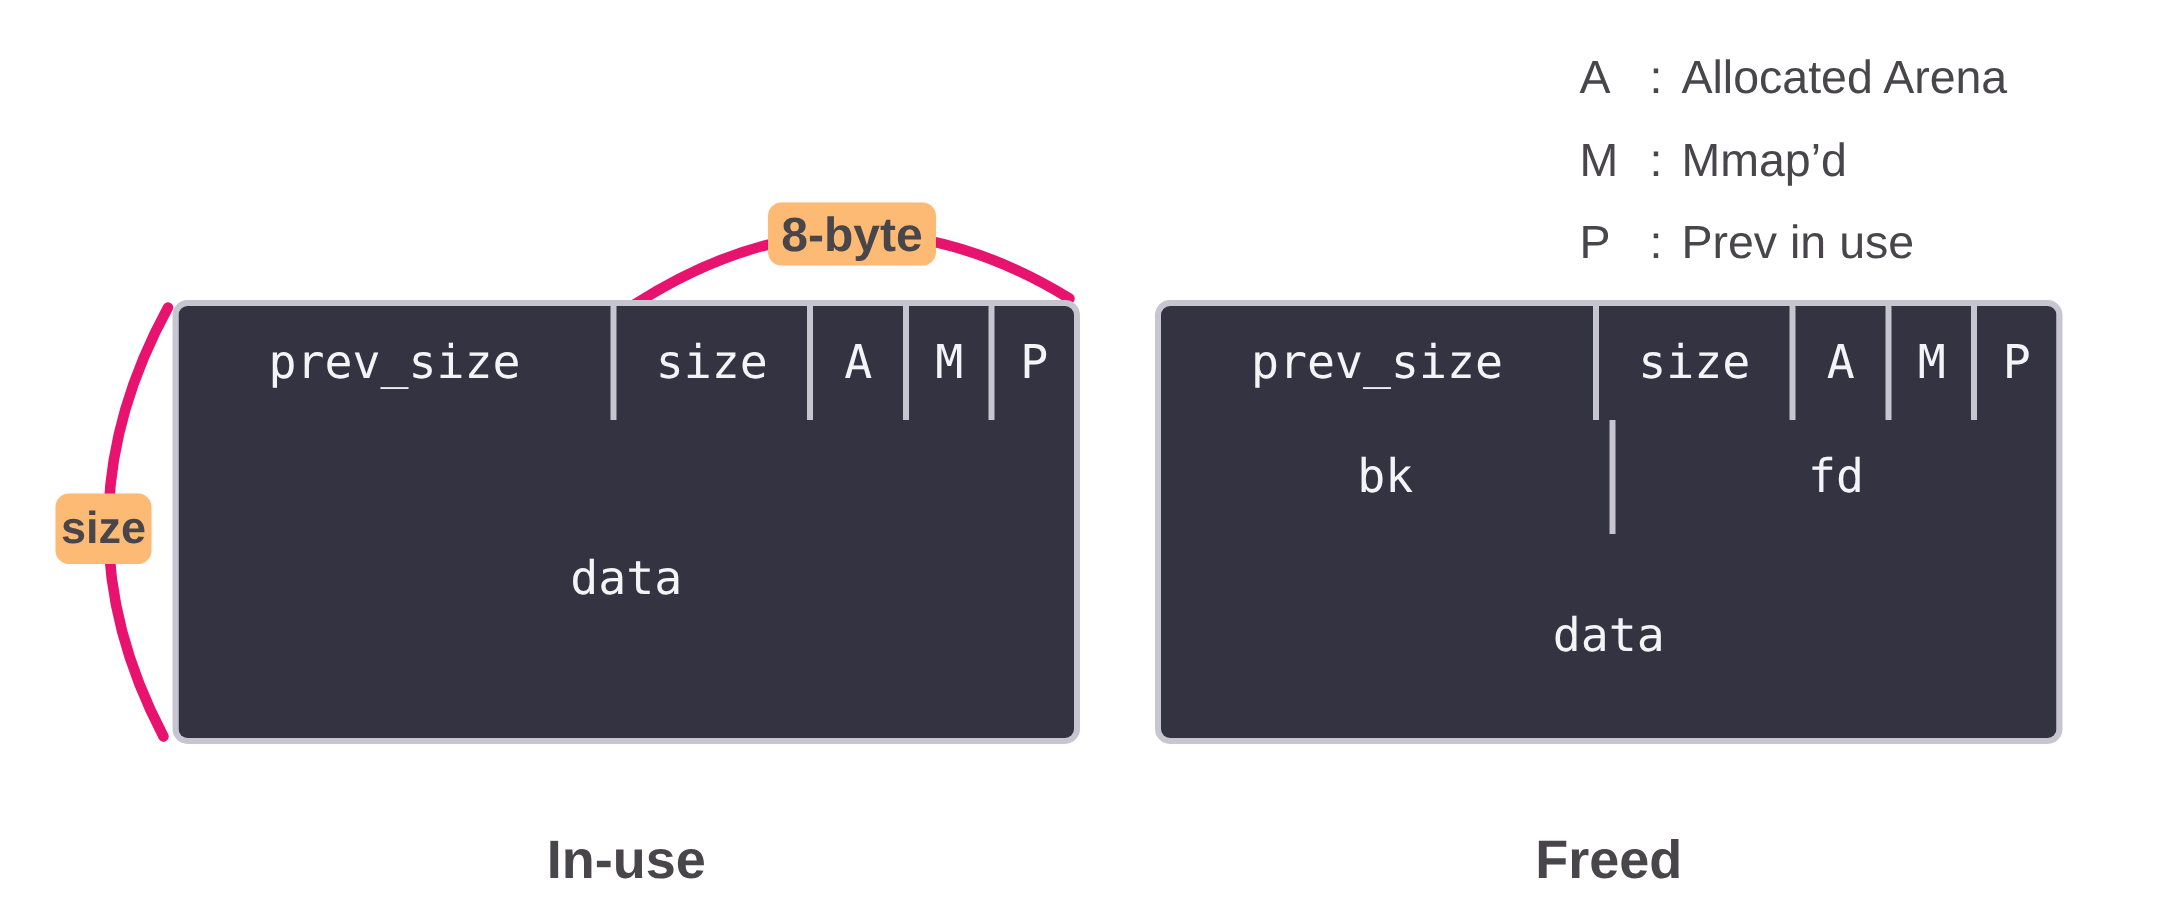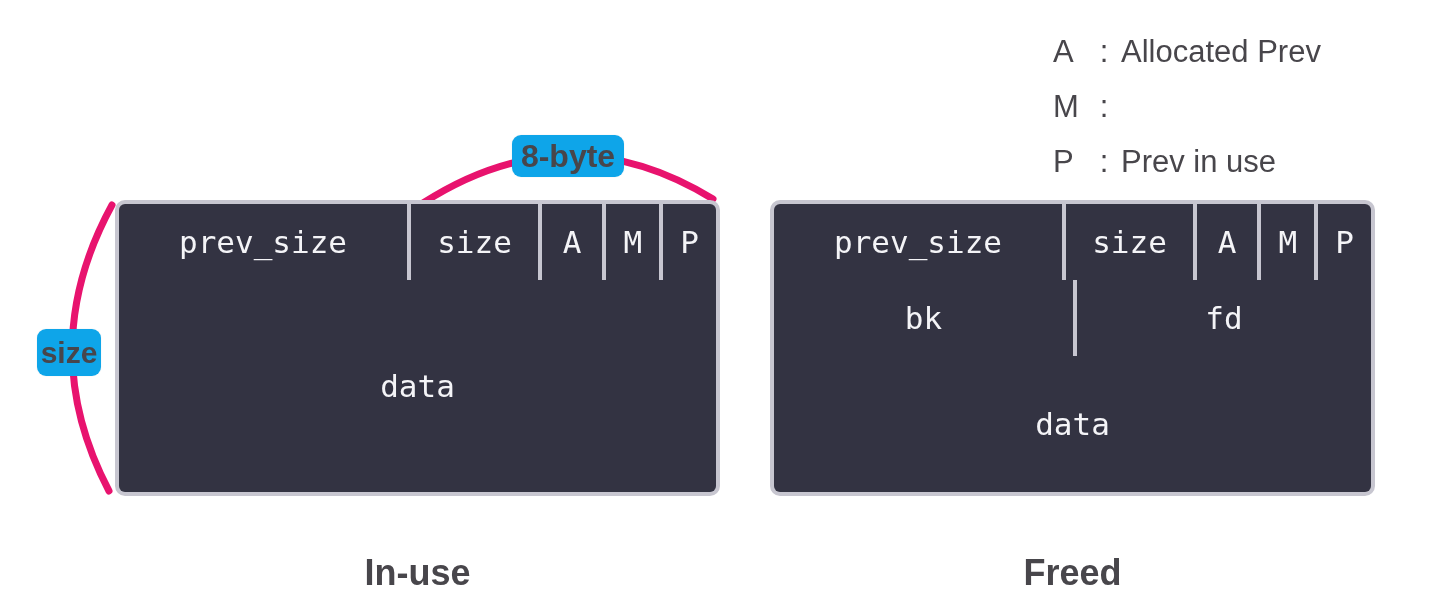--- a/index.html
+++ b/index.html
@@ -13,21 +13,21 @@
   *{margin:0;padding:0;box-sizing:border-box;}
   html,body{width:1440px;height:600px;background:var(--background);overflow:hidden;}
   .stage{position:relative;width:1440px;height:600px;background:var(--background);
          font-family:"Liberation Sans",sans-serif;}
 
   
   .arcs{position:absolute;left:0;top:0;width:1440px;height:600px;pointer-events:none;}
   .arcs path{fill:none;stroke:var(--accent-pink);stroke-width:7;stroke-linecap:round;}
 
   
-  .badge{position:absolute;background:#0ea5e9;border-radius:9px;color:var(--label-text);
+  .badge{position:absolute;background:#fdba74;border-radius:9px;color:var(--label-text);
          font-weight:bold;text-align:center;box-shadow:0 0 0 1px rgba(0,0,0,0.02);}
   .badge.top-brace{left:512px;top:135px;width:112px;height:42px;
          font-size:32px;line-height:42px;}
   .badge.left-brace{left:37px;top:329px;width:64px;height:47px;
          font-size:30px;line-height:47px;}
 
   
   .legend{position:absolute;left:1053px;top:24px;color:var(--label-text);
           font-size:31px;font-weight:500;}
   .legend-row{display:flex;height:55px;align-items:center;}
@@ -65,25 +65,26 @@
     <path d="M 112 205 Q 34 348 109 491"></path>
   </svg>
 
   <div class="badge top-brace">8-byte</div>
   <div class="badge left-brace">size</div>
 
   <div class="legend">
     <div class="legend-row">
       <span class="legend-key">A</span>
         <span class="legend-colon">:</span>
-        <span class="legend-desc">Allocated Prev</span>
+        <span class="legend-desc">Allocated Arena</span>
     </div>
     <div class="legend-row">
       <span class="legend-key">M</span>
         <span class="legend-colon">:</span>
+        <span class="legend-desc">Mmap’d</span>
     </div>
     <div class="legend-row">
       <span class="legend-key">P</span>
         <span class="legend-colon">:</span>
         <span class="legend-desc">Prev in use</span>
     </div>
   </div>
 
   <div class="chunk chunk-inuse">
     <div class="chunk-row row-header">

